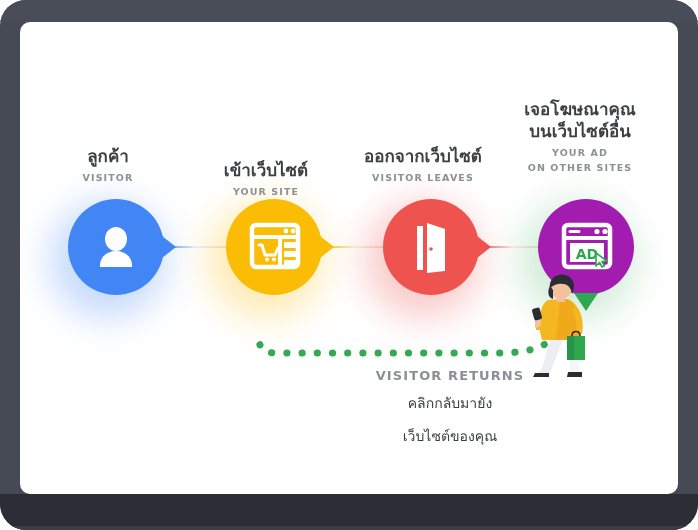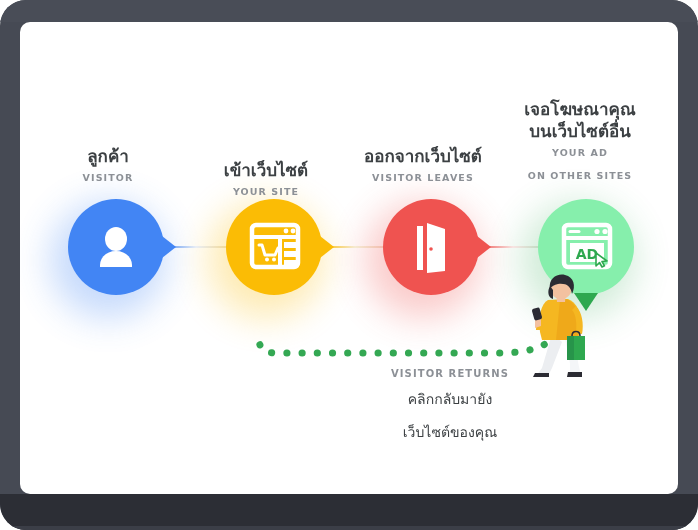--- a/index.html
+++ b/index.html
@@ -74,21 +74,21 @@
     font-weight:bold;
   }
   .en{
     font-size:9.5px;letter-spacing:1.1px;color:#8c9096;
     font-weight:bold;line-height:15px;margin-top:3px;
     white-space:nowrap;
   }
 
   
   .return-block{position:absolute;left:330px;top:346px;width:200px;text-align:center;}
-  .return-en{font-size:10px;letter-spacing:1.1px;color:#8c9096;font-weight:bold;}
+  .return-en{font-size:13px;letter-spacing:1.1px;color:#8c9096;font-weight:bold;}
   .return-th{font-size:14px;color:#3c4043;line-height:25px;margin-top:8px;}
 
   .dots{position:absolute;left:0;top:0;}
 
   .icon-wrap{position:relative;width:52px;height:52px;}
 </style>
 </head>
 <body>
 
 <div class="tablet">
@@ -160,24 +160,24 @@
           <path d="M22 2 L40 8 V50 L22 52 Z" fill="#ffffff"></path>
           <circle cx="26" cy="28" r="1.8" fill="#ef5350"></circle>
         </svg>
       </span>
     </div>
 
     <div class="step-label" style="left:490px;top:76px;width:140px;">
       <div class="th">เจอโฆษณาคุณ</div>
       <div class="th">บนเว็บไซต์อื่น</div>
       <div class="en">YOUR AD</div>
-      <div class="en" style="margin-top:8px;">ON OTHER SITES</div>
-    </div>
-
-    <div class="bubble" style="left:518px;top:177px;background:#86efac;">
+      <div class="en" style="margin-top:0;">ON OTHER SITES</div>
+    </div>
+
+    <div class="bubble" style="left:518px;top:177px;background:#a21caf;">
       <div class="tail-d" style="border-top:18px solid #2ea84f;"></div>
       <span class="icon-wrap">
         <svg width="54" height="50" viewBox="0 0 54 50">
           <rect x="4" y="4" width="46" height="42" rx="4" fill="none" stroke="#ffffff" stroke-width="4.5"></rect>
           <line x1="4" y1="17" x2="50" y2="17" stroke="#ffffff" stroke-width="4"></line>
           <line x1="10" y1="10.5" x2="19" y2="10.5" stroke="#ffffff" stroke-width="3" stroke-linecap="round"></line>
           <circle cx="37" cy="10.5" r="2.6" fill="#ffffff"></circle>
           <circle cx="45" cy="10.5" r="2.6" fill="#ffffff"></circle>
           <rect x="10" y="22" width="34" height="19" fill="#ffffff"></rect>
           <text x="27" y="37.5" text-anchor="middle" font-family="DejaVu Sans, Liberation Sans, sans-serif" font-size="14" font-weight="bold" fill="#2ea84f">AD</text>

